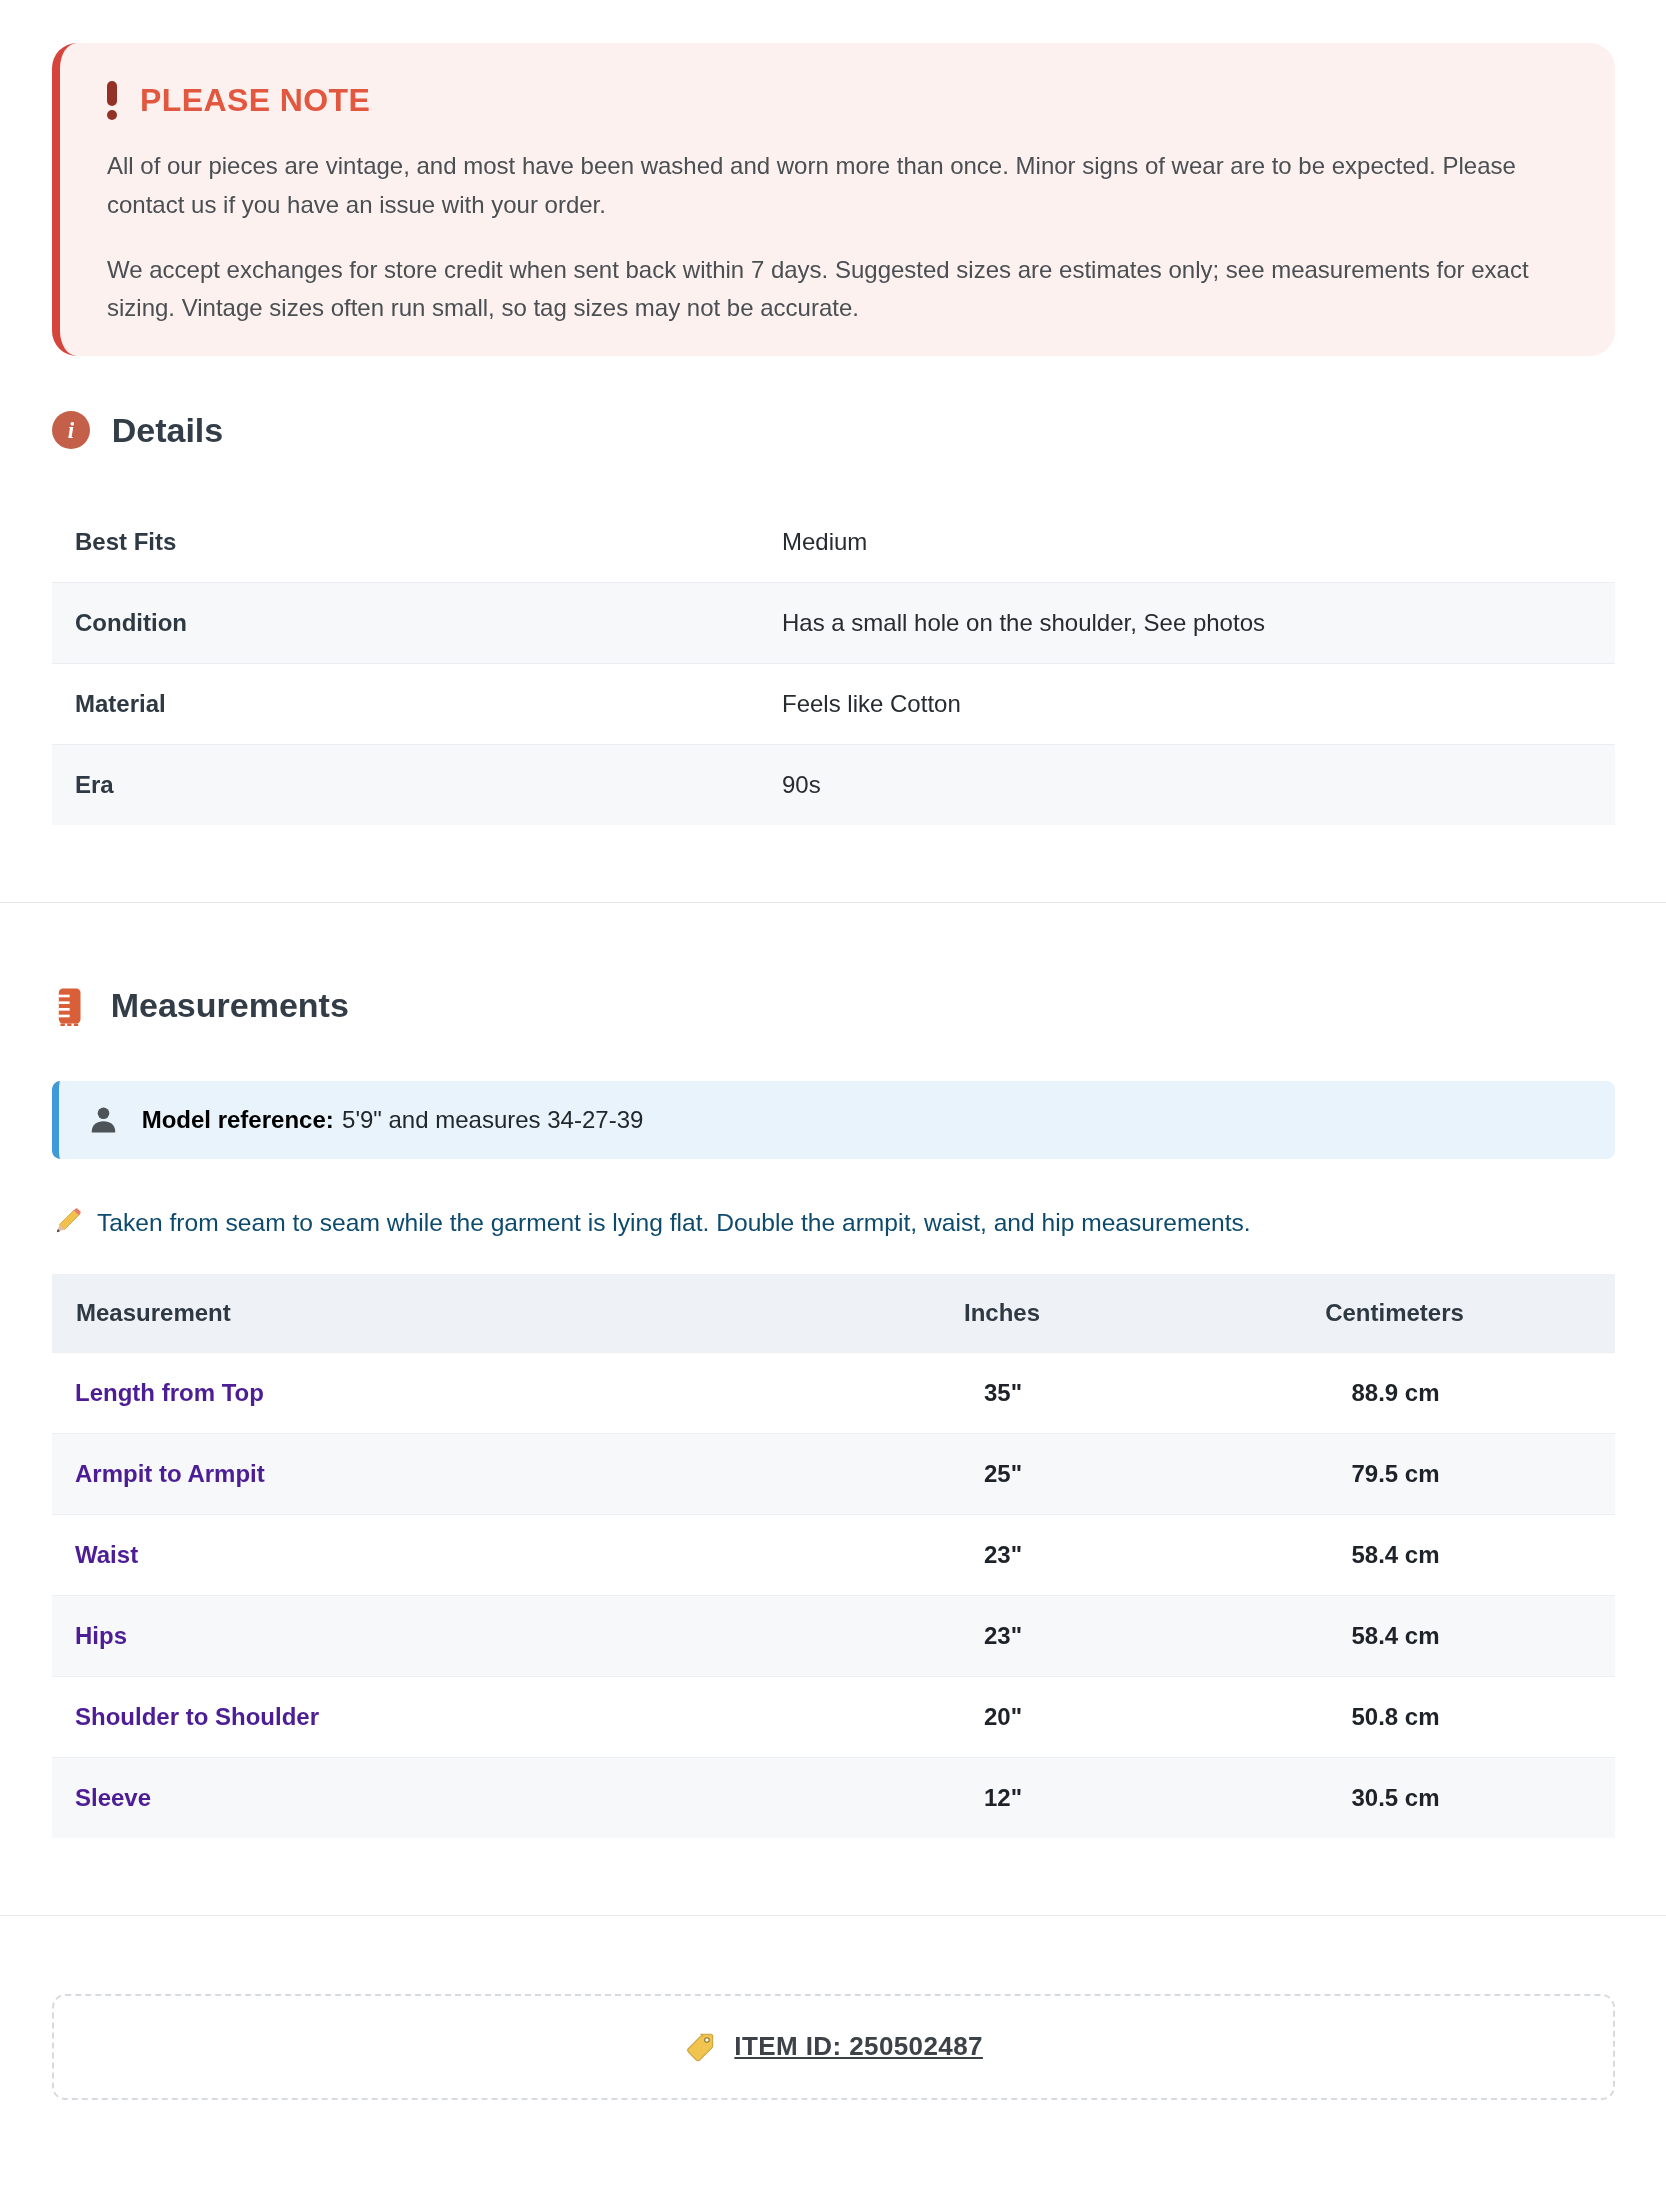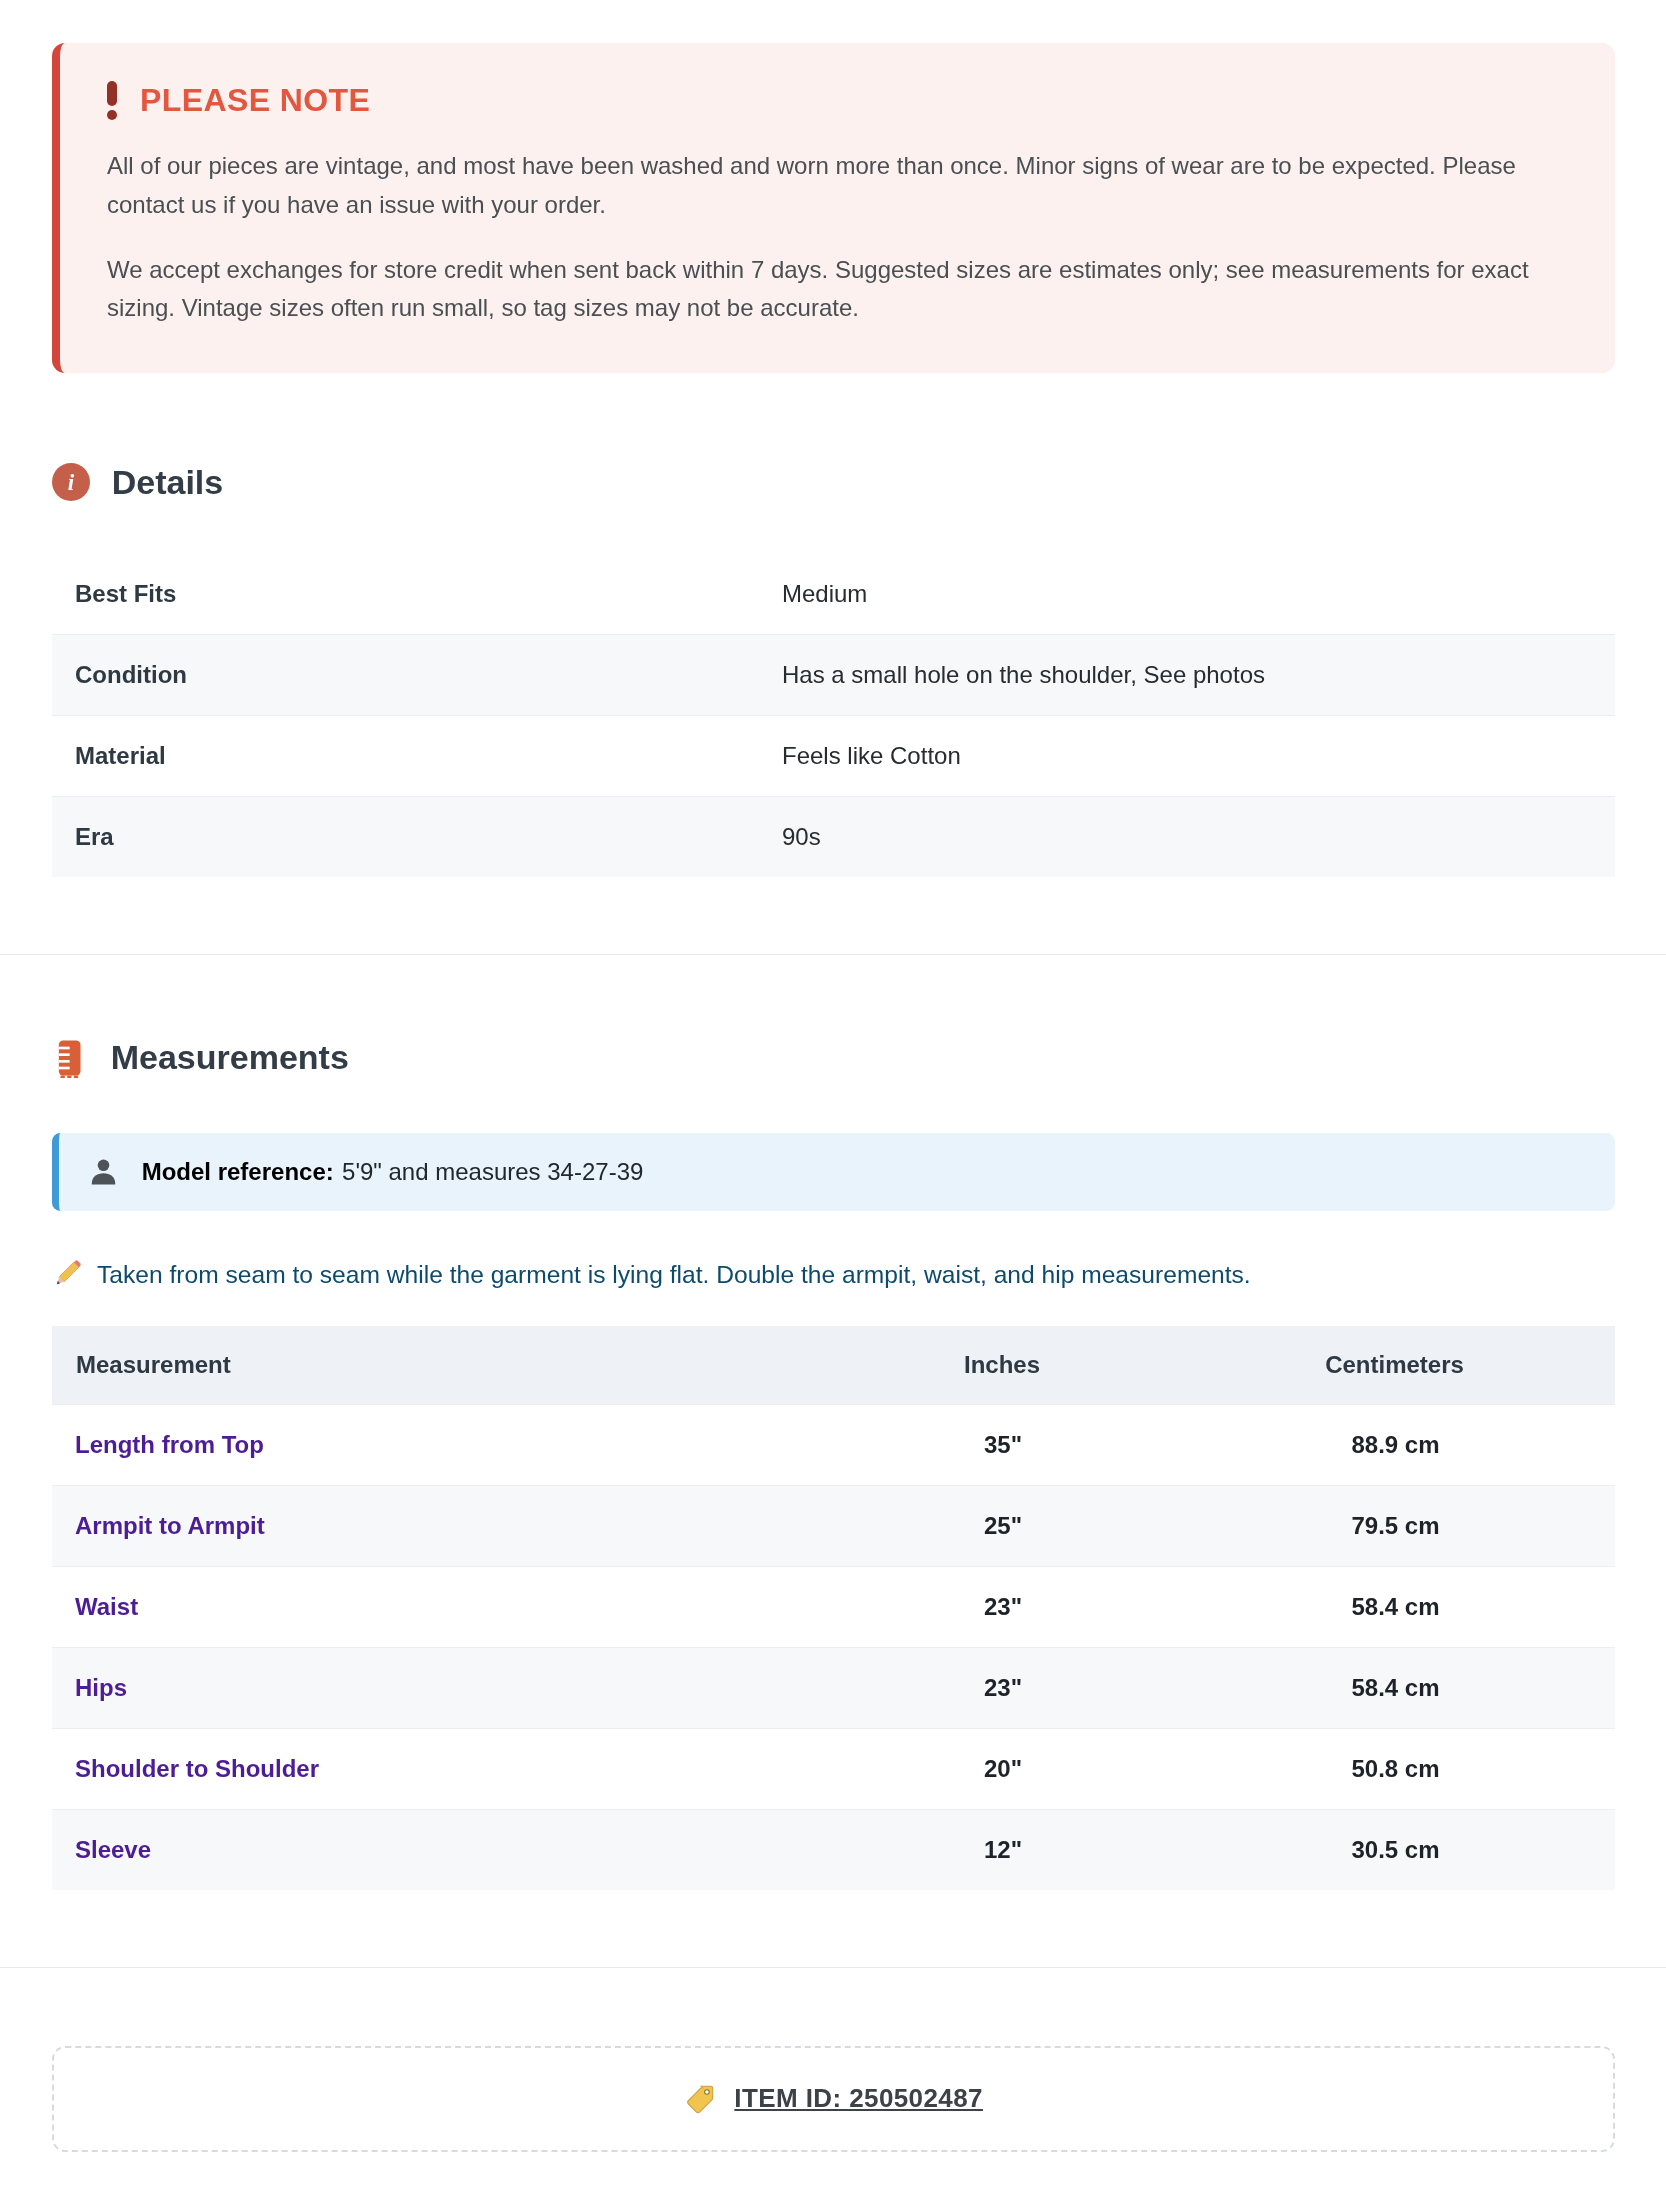--- a/index.html
+++ b/index.html
@@ -9,22 +9,22 @@
     min-height: 2205px;
     font-family: "Liberation Sans", sans-serif;
     color: #3d4349;
   }
   .page { width: 1667px; padding: 43px 52px 47px; }
 
   
   .note-box {
     background: #fcf1ee;
     border-left: 8.3px solid #d6453c;
-    border-radius: 13px;
-    padding: 38px 48px 45px 47px;
+    border-radius: 25px;
+    padding: 38px 48px 28px 47px;
   }
   .note-title {
     display: flex; align-items: center; gap: 23px;
     color: #e2573f; font-size: 32px; font-weight: 700; letter-spacing: 0.4px;
   }
   .excl-icon { display: inline-flex; flex-direction: column; align-items: center; gap: 4.2px; }
   .excl-bar { width: 10px; height: 25px; background: #943126; border-radius: 5px; }
   .excl-dot { width: 10px; height: 10px; background: #943126; border-radius: 50%; }
   .note-para {
     font-size: 24px; line-height: 1.6; color: #4a4f54; margin: 27px 0 0;
@@ -40,21 +40,21 @@
     flex: 0 0 auto;
   }
   .info-icon::before {
     content: "i";
     font-family: "Liberation Serif", serif;
     font-style: italic; font-weight: 700; font-size: 23px; line-height: 1;
   }
   .ruler-icon { flex: 0 0 auto; }
 
   
-  .details-section { margin-top: 90px; }
+  .details-section { margin-top: 55px; }
   .kv-table { margin-top: 52px; }
   .kv-row {
     display: grid; grid-template-columns: 707px 1fr;
     padding: 26px 23px; font-size: 24px;
     border-top: 0.8px solid #ebedf0;
   }
   .kv-row:first-child { border-top: none; }
   .kv-row:nth-child(even) { background: #f7f8fa; }
   .kv-label { font-weight: 600; color: #2e3944; }
   .kv-value { color: #272c31; }

